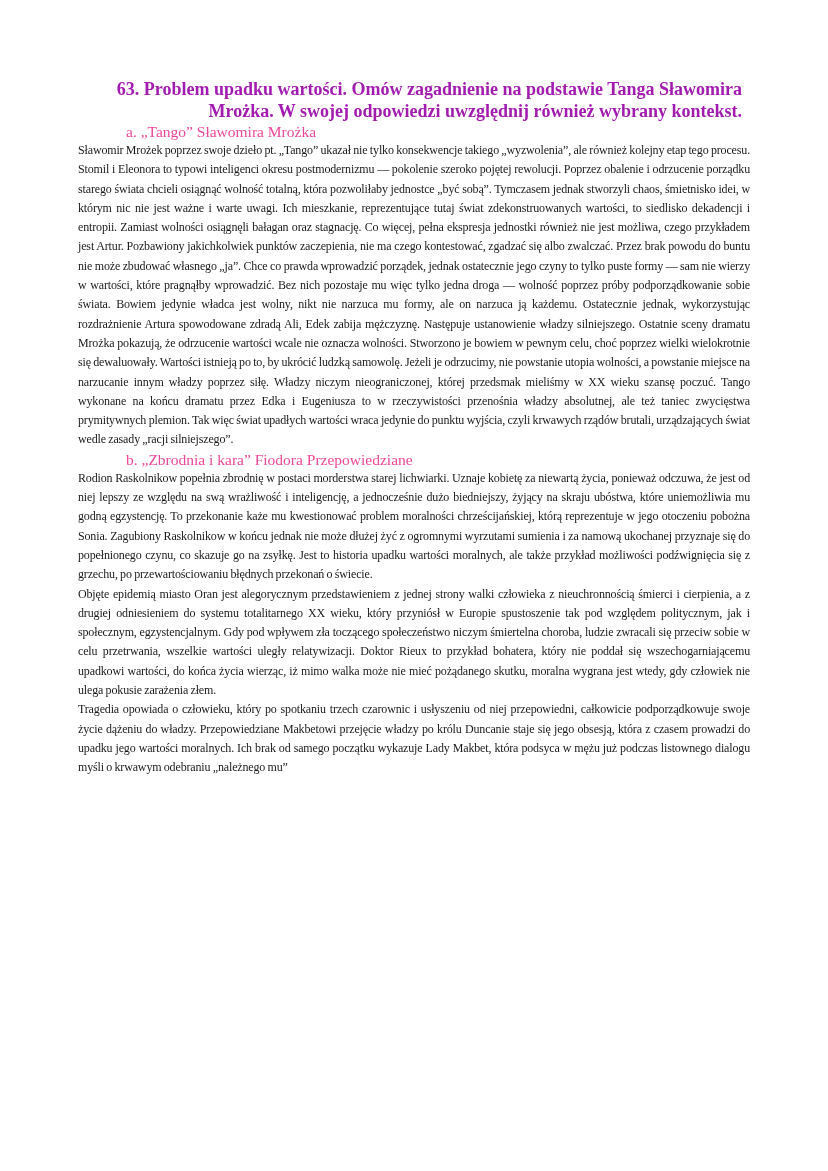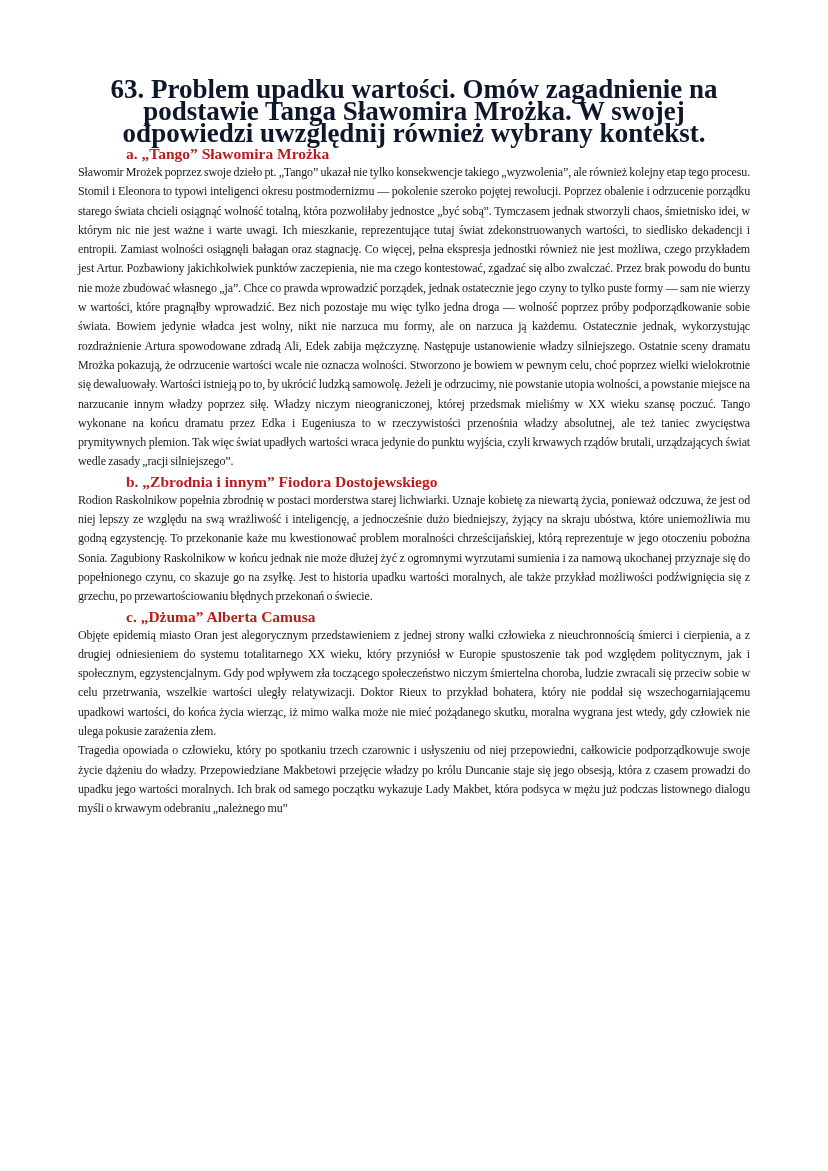--- a/index.html
+++ b/index.html
@@ -15,31 +15,31 @@
       font-family: "Liberation Serif", serif;
       color: #1a1a1a;
     }
     .page {
       position: absolute;
       left: 78px;
       top: 78px;
       width: 672px;
     }
     .title {
-      color: #0f172a;
+      color: #a21caf;
       font-weight: bold;
-      font-size: 27px;
+      font-size: 18px;
       line-height: 22px;
-      text-align: center;
+      text-align: right;
       margin: 0;
       padding: 0 8px;
     }
     .section-heading {
-      color: #b91c1c;
-      font-weight: bold;
+      color: #ec4899;
+      font-weight: normal;
       font-size: 15.5px;
       line-height: 19px;
       margin: 0;
       padding-left: 48px;
     }
     .para {
       font-size: 12px;
       line-height: 19.3px;
       text-align: justify;
       margin: 0;
@@ -52,20 +52,19 @@
   </style>
 </head>
 <body>
 
 <div class="page">
   <h1 class="title">63. Problem upadku wartości. Omów zagadnienie na podstawie Tanga Sławomira Mrożka. W swojej odpowiedzi uwzględnij również wybrany kontekst.</h1>
 
   <h2 class="section-heading">a. „Tango” Sławomira Mrożka</h2>
   <p class="para">Sławomir Mrożek poprzez swoje dzieło pt. „Tango” ukazał nie tylko konsekwencje takiego „wyzwolenia”, ale również kolejny etap tego procesu. Stomil i Eleonora to typowi inteligenci okresu postmodernizmu — pokolenie szeroko pojętej rewolucji. Poprzez obalenie i odrzucenie porządku starego świata chcieli osiągnąć wolność totalną, która pozwoliłaby jednostce „być sobą”. Tymczasem jednak stworzyli chaos, śmietnisko idei, w którym nic nie jest ważne i warte uwagi. Ich mieszkanie, reprezentujące tutaj świat zdekonstruowanych wartości, to siedlisko dekadencji i entropii. Zamiast wolności osiągnęli bałagan oraz stagnację. Co więcej, pełna ekspresja jednostki również nie jest możliwa, czego przykładem jest Artur. Pozbawiony jakichkolwiek punktów zaczepienia, nie ma czego kontestować, zgadzać się albo zwalczać. Przez brak powodu do buntu nie może zbudować własnego „ja”. Chce co prawda wprowadzić porządek, jednak ostatecznie jego czyny to tylko puste formy — sam nie wierzy w wartości, które pragnąłby wprowadzić. Bez nich pozostaje mu więc tylko jedna droga — wolność poprzez próby podporządkowanie sobie świata. Bowiem jedynie władca jest wolny, nikt nie narzuca mu formy, ale on narzuca ją każdemu. Ostatecznie jednak, wykorzystując rozdrażnienie Artura spowodowane zdradą Ali, Edek zabija mężczyznę. Następuje ustanowienie władzy silniejszego. Ostatnie sceny dramatu Mrożka pokazują, że odrzucenie wartości wcale nie oznacza wolności. Stworzono je bowiem w pewnym celu, choć poprzez wielki wielokrotnie się dewaluowały. Wartości istnieją po to, by ukrócić ludzką samowolę. Jeżeli je odrzucimy, nie powstanie utopia wolności, a powstanie miejsce na narzucanie innym władzy poprzez siłę. Władzy niczym nieograniczonej, której przedsmak mieliśmy w XX wieku szansę poczuć. Tango wykonane na końcu dramatu przez Edka i Eugeniusza to w rzeczywistości przenośnia władzy absolutnej, ale też taniec zwycięstwa prymitywnych plemion. Tak więc świat upadłych wartości wraca jedynie do punktu wyjścia, czyli krwawych rządów brutali, urządzających świat wedle zasady „racji silniejszego”.</p>
 
-  <h2 class="section-heading">b. „Zbrodnia i innym” Fiodora Dostojewskiego</h2>
+  <h2 class="section-heading">b. „Zbrodnia i kara” Fiodora Przepowiedziane</h2>
   <p class="para">Rodion Raskolnikow popełnia zbrodnię w postaci morderstwa starej lichwiarki. Uznaje kobietę za niewartą życia, ponieważ odczuwa, że jest od niej lepszy ze względu na swą wrażliwość i inteligencję, a jednocześnie dużo biedniejszy, żyjący na skraju ubóstwa, które uniemożliwia mu godną egzystencję. To przekonanie każe mu kwestionować problem moralności chrześcijańskiej, którą reprezentuje w jego otoczeniu pobożna Sonia. Zagubiony Raskolnikow w końcu jednak nie może dłużej żyć z ogromnymi wyrzutami sumienia i za namową ukochanej przyznaje się do popełnionego czynu, co skazuje go na zsyłkę. Jest to historia upadku wartości moralnych, ale także przykład możliwości podźwignięcia się z grzechu, po przewartościowaniu błędnych przekonań o świecie.</p>
 
-  <h2 class="section-heading">c. „Dżuma” Alberta Camusa</h2>
   <p class="para">Objęte epidemią miasto Oran jest alegorycznym przedstawieniem z jednej strony walki człowieka z nieuchronnością śmierci i cierpienia, a z drugiej odniesieniem do systemu totalitarnego XX wieku, który przyniósł w Europie spustoszenie tak pod względem politycznym, jak i społecznym, egzystencjalnym. Gdy pod wpływem zła toczącego społeczeństwo niczym śmiertelna choroba, ludzie zwracali się przeciw sobie w celu przetrwania, wszelkie wartości uległy relatywizacji. Doktor Rieux to przykład bohatera, który nie poddał się wszechogarniającemu upadkowi wartości, do końca życia wierząc, iż mimo walka może nie mieć pożądanego skutku, moralna wygrana jest wtedy, gdy człowiek nie ulega pokusie zarażenia złem.</p>
 
   <p class="para">Tragedia opowiada o człowieku, który po spotkaniu trzech czarownic i usłyszeniu od niej przepowiedni, całkowicie podporządkowuje swoje życie dążeniu do władzy. Przepowiedziane Makbetowi przejęcie władzy po królu Duncanie staje się jego obsesją, która z czasem prowadzi do upadku jego wartości moralnych. Ich brak od samego początku wykazuje Lady Makbet, która podsyca w mężu już podczas listownego dialogu myśli o krwawym odebraniu „należnego mu”</p>
 </div>
 
 </body></html>

